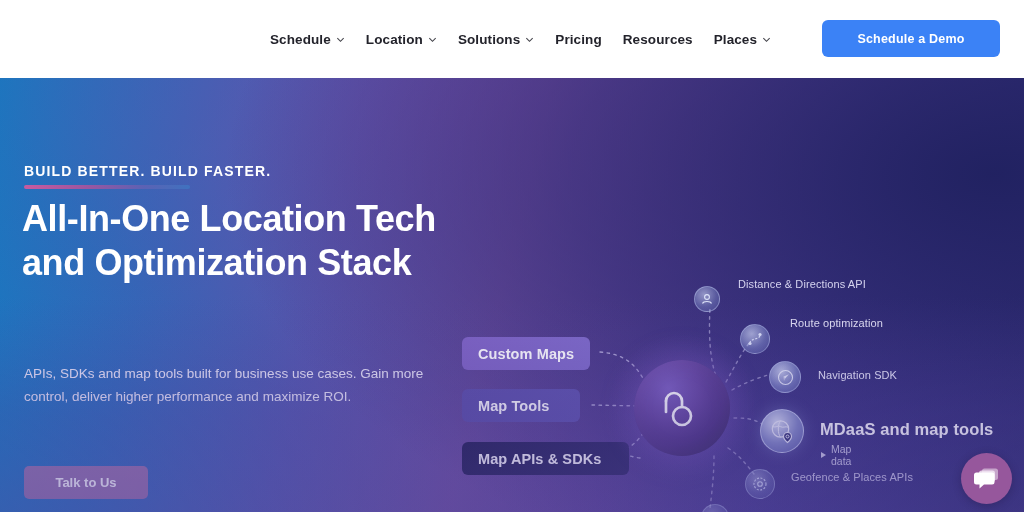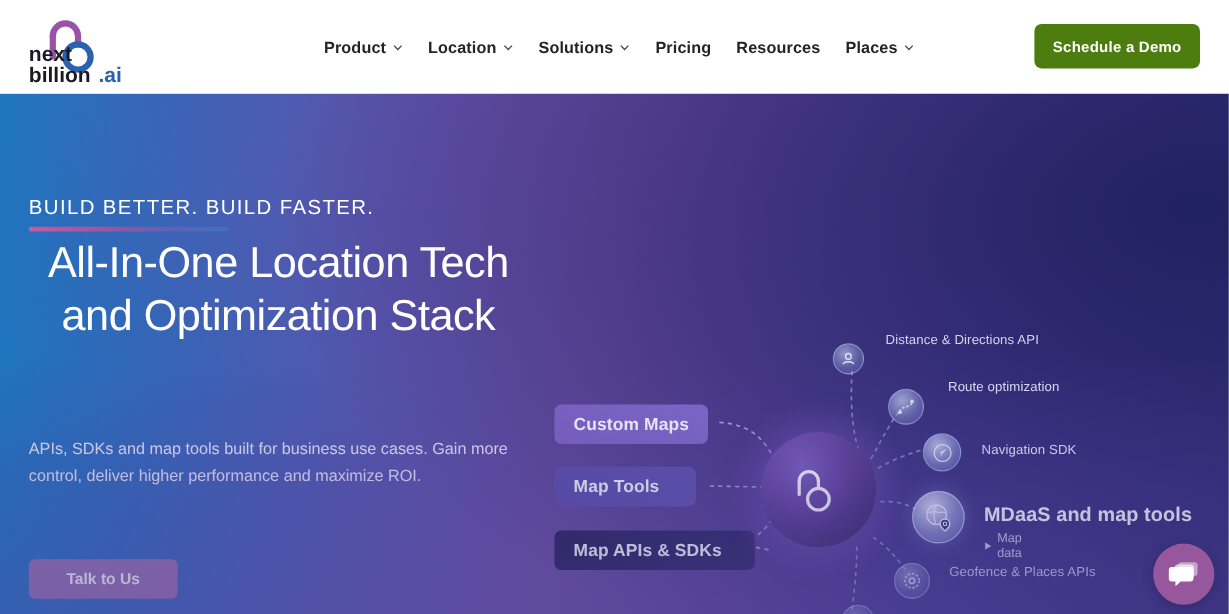--- a/index.html
+++ b/index.html
@@ -20,22 +20,22 @@
 
   #nav { position: absolute; left: 270px; top: 0; height: 78px;
          display: flex; align-items: center; gap: 21px; }
   .nav-item { display: flex; align-items: center; gap: 5px;
     font-size: 13.5px; font-weight: bold; color: #23232b; cursor: pointer;
     letter-spacing: .1px; white-space: nowrap; }
   .chev { width: 9px; height: 9px; flex: none; opacity: .85; }
 
   #demo-btn {
     position: absolute; right: 24px; top: 20px;
-    width: 138px; height: 37px; border-radius: 6px;
-    background: #4d7c0f; color: #fff; border: none;
+    width: 178px; height: 37px; border-radius: 6px;
+    background: #3b82f6; color: #fff; border: none;
     font-size: 12.5px; font-weight: bold; letter-spacing: .2px;
     cursor: pointer; font-family: inherit; text-align: center;
   }
 
   
   #hero {
     position: absolute; top: 78px; left: 0; width: 1024px; height: 434px;
     overflow: hidden;
     background:
       radial-gradient(125% 165% at 97% 22%, rgba(32,33,96,.96) 0%, rgba(42,40,110,.58) 33%, rgba(60,48,122,0) 60%),
@@ -43,29 +43,29 @@
       linear-gradient(104deg, #0b81c6 0%, #2a6cbc 17%, #4e5ab0 33%, #6a4f9f 49%, #5b4497 62%, #463b91 76%, #34307e 90%, #2b2a6e 100%);
   }
   #hero::after {
     content: ""; position: absolute; left: 0; bottom: 0; width: 100%; height: 215px;
     background: linear-gradient(180deg, rgba(78,62,152,0) 0%, rgba(80,64,154,.30) 55%, rgba(84,68,156,.44) 100%);
     pointer-events: none;
   }
 
   
   #eyebrow { position: absolute; left: 24px; top: 85px; }
-  #eyebrow-text { font-size: 17px; font-weight: normal; letter-spacing: 1.15px;
+  #eyebrow-text { font-size: 14px; font-weight: bold; letter-spacing: 1.15px;
     color: #ffffff; }
   #eyebrow-rule { margin-top: 6px; width: 166px; height: 3.5px; border-radius: 2px;
     background: linear-gradient(90deg, #d05a9e 0%, #a1559f 38%, #5d62b4 72%, #3f73c0 100%);
     opacity: .95; }
 
   #headline { position: absolute; left: 22px; top: 119px; width: 420px;
-    font-size: 36px; line-height: 44px; font-weight: normal; color: #ffffff;
-    letter-spacing: -.4px; text-align: center; }
+    font-size: 36px; line-height: 44px; font-weight: bold; color: #ffffff;
+    letter-spacing: -.4px; }
 
   #subcopy { position: absolute; left: 24px; top: 284px; width: 400px;
     font-size: 13.5px; line-height: 23px; color: #e9e6f7; font-weight: normal; }
 
   #talk-btn { position: absolute; left: 24px; top: 388px;
     width: 124px; height: 33px; border-radius: 5px;
     background: rgba(176,118,170,.80);
     border: none; color: #fff; font-size: 13px; font-weight: bold;
     cursor: pointer; font-family: inherit; }
 
@@ -147,36 +147,24 @@
     box-shadow: 0 2px 9px rgba(30,20,60,.32); z-index: 50;
   }
 </style>
 </head>
 <body>
 
 <div id="page">
 
   <div id="header">
 
-    <div id="logo">
-      <svg width="120" height="66" viewBox="0 0 120 66">
-        <g fill="none" stroke-width="5.2" stroke-linecap="round">
-          <path d="M22 24 A10.5 10.5 0 1 1 43 24 L43 31" stroke="#9a52a8"></path>
-          <path d="M43 31 A10.5 10.5 0 1 0 53.5 41.5 A10.5 10.5 0 0 0 43 31 Z" stroke="#2a62b0"></path>
-          <path d="M22 24 L22 41" stroke="#9a52a8"></path>
-        </g>
-        <text x="2" y="45" font-family="Liberation Sans, sans-serif" font-size="17.5" font-weight="bold" fill="#1a1a22">next</text>
-        <text x="2" y="62" font-family="Liberation Sans, sans-serif" font-size="17.5" font-weight="bold" fill="#1a1a22">billion</text>
-        <text x="60" y="62" font-family="Liberation Sans, sans-serif" font-size="17.5" font-weight="bold" fill="#2a62b0">.ai</text>
-      </svg>
-    </div>
 
     <nav id="nav">
       <div class="nav-item">
-        <span>Product</span>
+        <span>Schedule</span>
         <svg class="chev" viewBox="0 0 10 10">
             <path d="M1.5 3.4 L5 7 L8.5 3.4" fill="none" stroke="#23232b" stroke-width="1.2"></path>
           </svg>
       </div>
       <div class="nav-item">
         <span>Location</span>
         <svg class="chev" viewBox="0 0 10 10">
             <path d="M1.5 3.4 L5 7 L8.5 3.4" fill="none" stroke="#23232b" stroke-width="1.2"></path>
           </svg>
       </div>

